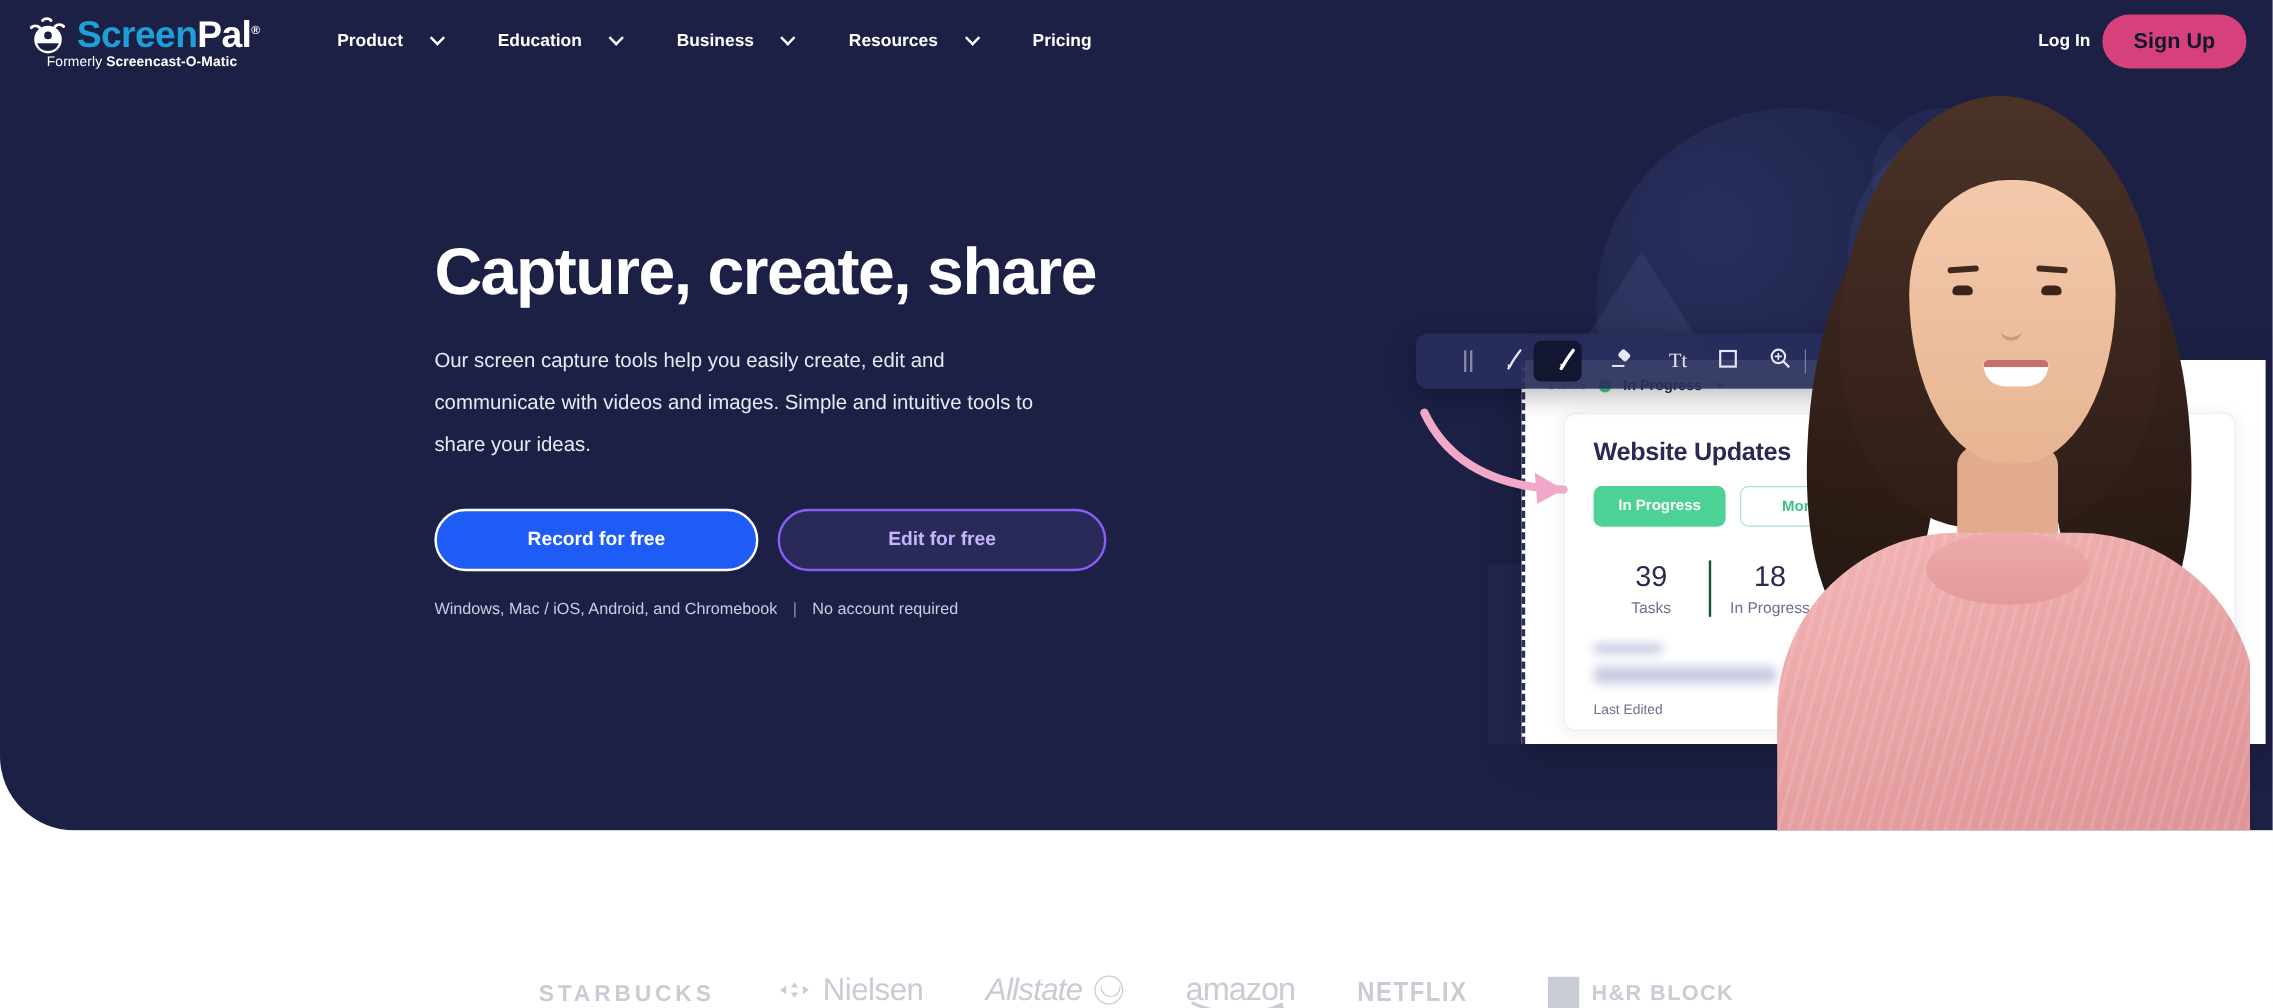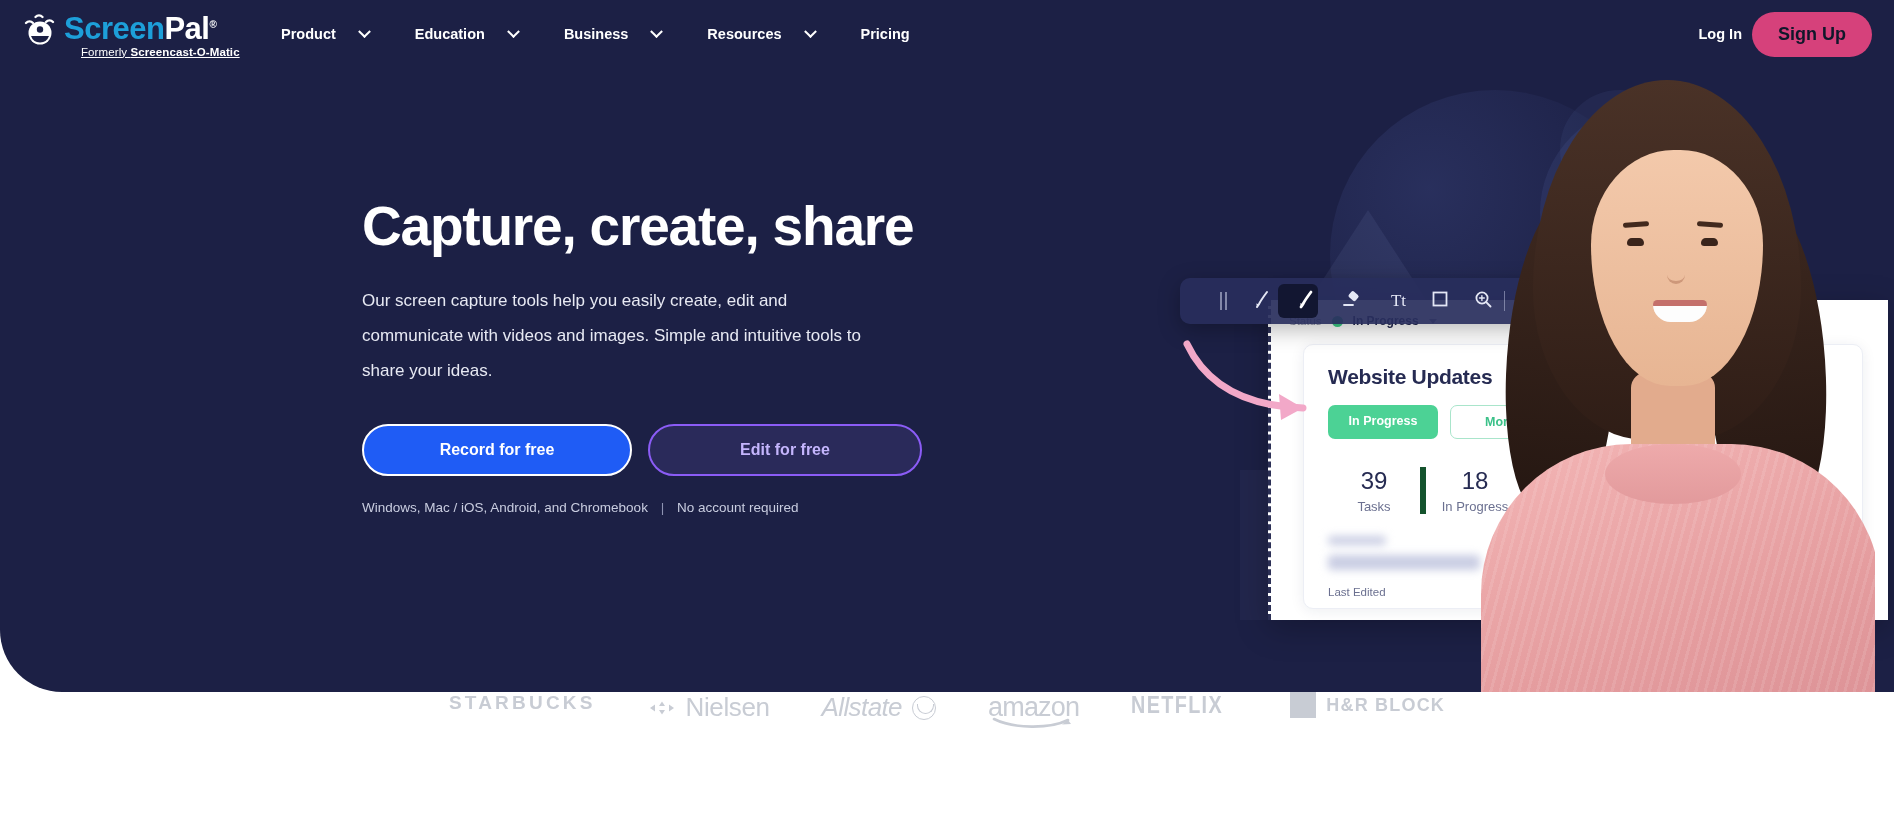--- a/index.html
+++ b/index.html
@@ -68,22 +68,22 @@
   .logo-row { display:flex; align-items:center; height: 34px; }
   .logo-mark { width: 40px; height: 34px; position:relative; flex:0 0 auto; }
   .logo-word {
     font-size: 31px; font-weight: 700; letter-spacing:-.5px;
     line-height: 34px; margin-left: 4px; position:relative;
   }
   .logo-word .c1 { color:#1d9fd9; }
   .logo-word .c2 { color:#ffffff; }
   .logo-reg { font-size: 10px; color:#ffffff; vertical-align: super; font-weight:700; }
   .logo-sub {
-    font-size: 11.5px; color:#ffffff; margin-left: 61px; margin-top:1px;
-    letter-spacing:.1px; white-space:nowrap;text-decoration:underline;
+    font-size: 11.5px; color:#ffffff; margin-left: 19px; margin-top:1px;
+    letter-spacing:.1px; white-space:nowrap;
   }
   .logo-sub b { font-weight:700; }
   .logo-sub span.pre { font-weight:400; }
 
   .nav { display:flex; align-items:center; gap: 0px; margin-left: 26px; }
   .nav-item {
     display:flex; align-items:center; gap:24px;
     color:#ffffff; font-size:14.5px; font-weight:700;
     padding: 8px 23px; cursor:pointer; white-space:nowrap;
   }
@@ -167,21 +167,21 @@
   .mock-card-title { font-size:21px; font-weight:700; color:#262b52; letter-spacing:-.3px; }
   .mock-chips { display:flex; gap: 12px; margin-top: 16px; }
   .chip {
     font-size:12.5px; font-weight:700; border-radius:7px; padding: 9px 0;
     text-align:center; cursor:pointer;
   }
   .chip-primary { background:#4cd295; color:#ffffff; width: 110px; }
   .chip-outline { background:#fff; color:#3cc189; border:1px solid #a9e5cb; width: 100px; }
   .mock-stats { display:flex; margin-top: 28px; }
   .stat { width: 98px; text-align:center; }
-  .stat.divide { border-right:6px solid #14532d; }
+  .stat.divide { border-right:2px solid #14532d; }
   .stat-num { font-size: 24px; color:#262b52; font-weight:400; }
   .stat-lbl { font-size: 13px; color:#6b7090; margin-top: 4px; }
   .blur-line { border-radius:4px; background:#c9cde3; filter: blur(4px); }
   .mock-footer { font-size: 11.5px; color:#6b7090; margin-top: 16px; }
 
   
   .arrow-anno { position:absolute; left: -1px; top: 26px; z-index: 18; }
 
   
   .person {
@@ -223,21 +223,21 @@
   .p-collar {
     position:absolute; left: 150px; top: 372px; width: 136px; height: 60px;
     background: linear-gradient(180deg,#eeaaab,#e29a9c); border-radius: 50%;
   }
   .p-sweater-tex { position:absolute; inset:0; border-radius:150px 150px 0 0;
     background: repeating-linear-gradient(105deg, rgba(255,255,255,.10) 0 3px, rgba(0,0,0,0) 3px 9px); }
 
   
   .logobar {
     position:absolute; left:0; top: 692px; width:1894px; height: 148px;
-    background:#fff; display:flex; align-items:flex-start; justify-content:center; gap: 52px;
+    background:#fff; display:flex; align-items:flex-end; justify-content:center; gap: 52px;
   }
   .brand {
     color:#c8ccd4; display:flex; align-items:center; gap:10px; user-select:none;
   }
   .b-starbucks { font-size: 19px; font-weight:700; letter-spacing: 3.2px; }
   .b-nielsen { font-size: 26px; font-weight:400; letter-spacing:-.4px; }
   .b-allstate { font-size: 26px; font-weight:400; font-style:italic; letter-spacing:-.6px; }
   .b-amazon { font-size: 27px; font-weight:400; letter-spacing:-.8px; position:relative; }
   .b-netflix { font-size: 23px; font-weight:700; letter-spacing: 1.6px;
      font-family:"Liberation Sans Narrow","Liberation Sans",sans-serif; transform: scaleX(.86); transform-origin:left center;}

